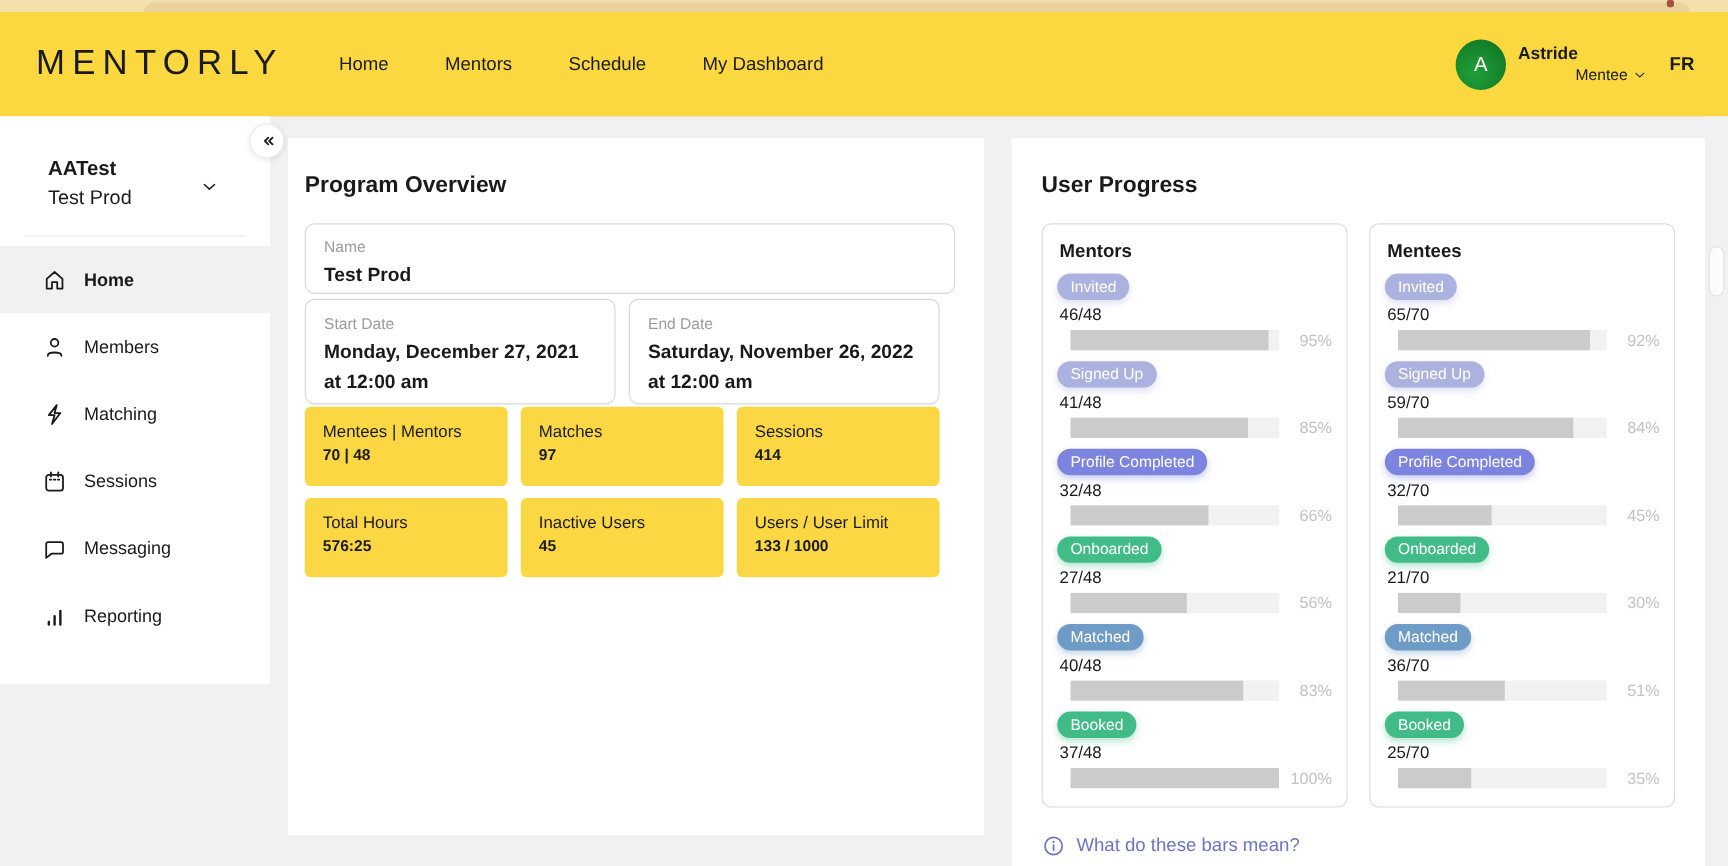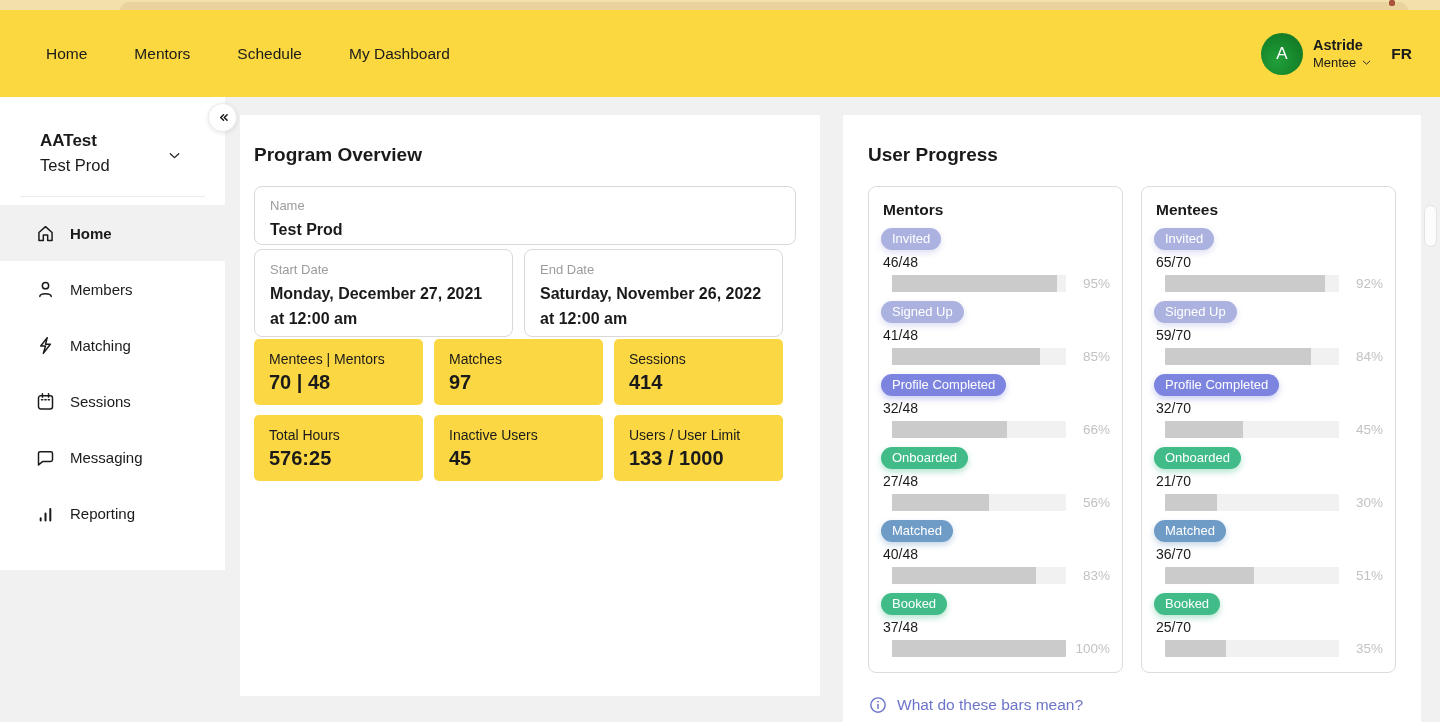--- a/index.html
+++ b/index.html
@@ -20,21 +20,21 @@
   
   .app-header { position:absolute; left:0; top:10px; width:1440px; height:87px; background:#FBD840; display:flex; align-items:center; }
   .brand { margin-left:30px; font-size:29px; font-weight:400; letter-spacing:6px; cursor:pointer; white-space:nowrap; }
   .header-nav { display:flex; gap:47px; margin-left:46px; font-size:15.5px; }
   .nav-link { cursor:pointer; }
   .header-user { margin-left:auto; margin-right:28px; display:flex; align-items:center; gap:10px; }
   .avatar { width:42px; height:42px; border-radius:50%; color:#fff; display:flex; align-items:center; justify-content:center; font-size:17px;
             background: radial-gradient(circle at 38% 66%, #21A03A 0%, #137E27 70%); cursor:pointer; }
   .user-text { cursor:pointer; }
   .user-name { font-weight:bold; font-size:14.5px; }
-  .user-role { font-size:13px; display:flex; align-items:center; gap:4px; margin-top:2px; }
+  .user-role { font-size:13px; display:flex; align-items:center; gap:4px; margin-top:2px;margin-left:48px; }
   .chev { width:13px; height:13px; stroke-width:2.2; }
   .lang { font-weight:bold; font-size:15.5px; margin-left:8px; cursor:pointer; }
 
   
   .sidebar { position:absolute; left:0; top:97px; width:225px; height:473px; background:#fff; }
   .switcher { position:relative; padding:34px 20px 0 40px; cursor:pointer; }
   .switch-line1 { font-weight:bold; font-size:17px; }
   .switch-line2 { font-size:16.5px; margin-top:5px; }
   .switch-chev { position:absolute; right:42px; top:50px; width:17px; height:17px; stroke-width:2; }
   .side-divider { margin:21px 20px 0 20px; border-top:1px solid #EBEBEB; }
@@ -56,21 +56,21 @@
   .field-box { border:1px solid #D9D9D9; border-radius:8px; padding:12px 15px; background:#fff; }
   .name-box { margin-top:20px; height:59px; padding-top:11px; }
   .field-label { font-size:13px; color:#9C9C9C; }
   .field-value { font-size:16px; font-weight:bold; margin-top:4px; line-height:25px; }
   .dates-row { display:flex; gap:11px; margin-top:4px; }
   .date-box { width:259px; height:88px; }
 
   .stats-grid { margin-top:2px; display:grid; grid-template-columns:repeat(3,169px); gap:10px 11px; }
   .stat-card { background:#FBD843; border-radius:5px; height:66px; padding:12px 15px; }
   .stat-label { font-size:14px; }
-  .stat-value { font-size:20px; font-weight:bold; margin-top:4px; }
+  .stat-value { font-size:13px; font-weight:bold; margin-top:4px; }
 
   
   .progress-cards { display:flex; gap:18px; margin-top:20px; }
   .progress-card { width:255px; height:487px; border:1px solid #DCDCDC; border-radius:8px; background:#fff; padding:14px 12px; }
   .progress-card-title { font-size:15.5px; font-weight:bold; padding-left:2px; }
   .stage { margin-top:9px; }
   .badge { display:inline-block; color:#fff; font-size:13px; padding:3px 11px 4px; border-radius:12px; }
   .count { font-size:14px; margin-top:4px; padding-left:2px; }
   .bar-row { display:flex; align-items:center; margin-top:5px;padding-left:11px; }
   .bar-track { flex:1; height:17px; background:#F1F1F1; border-radius:1px; overflow:hidden; }
@@ -125,20 +125,21 @@
       <circle cx="12" cy="7.9" r="1.1" fill="currentColor" stroke="none"></circle>
     </symbol>
 </svg>
 
 <div class="browser-strip">
   <div class="browser-bar"></div>
   <div class="browser-dot"></div>
 </div>
 
 <div class="app-header">
+  <div class="brand">MENTORLY</div>
   <div class="header-nav">
       <div class="nav-link"><span class="nav-label">Home</span></div>
       <div class="nav-link"><span class="nav-label">Mentors</span></div>
       <div class="nav-link"><span class="nav-label">Schedule</span></div>
       <div class="nav-link"><span class="nav-label">My Dashboard</span></div>
     </div>
   <div class="header-user">
     <div class="avatar">A</div>
     <div class="user-text">
       <div class="user-name">Astride</div>

